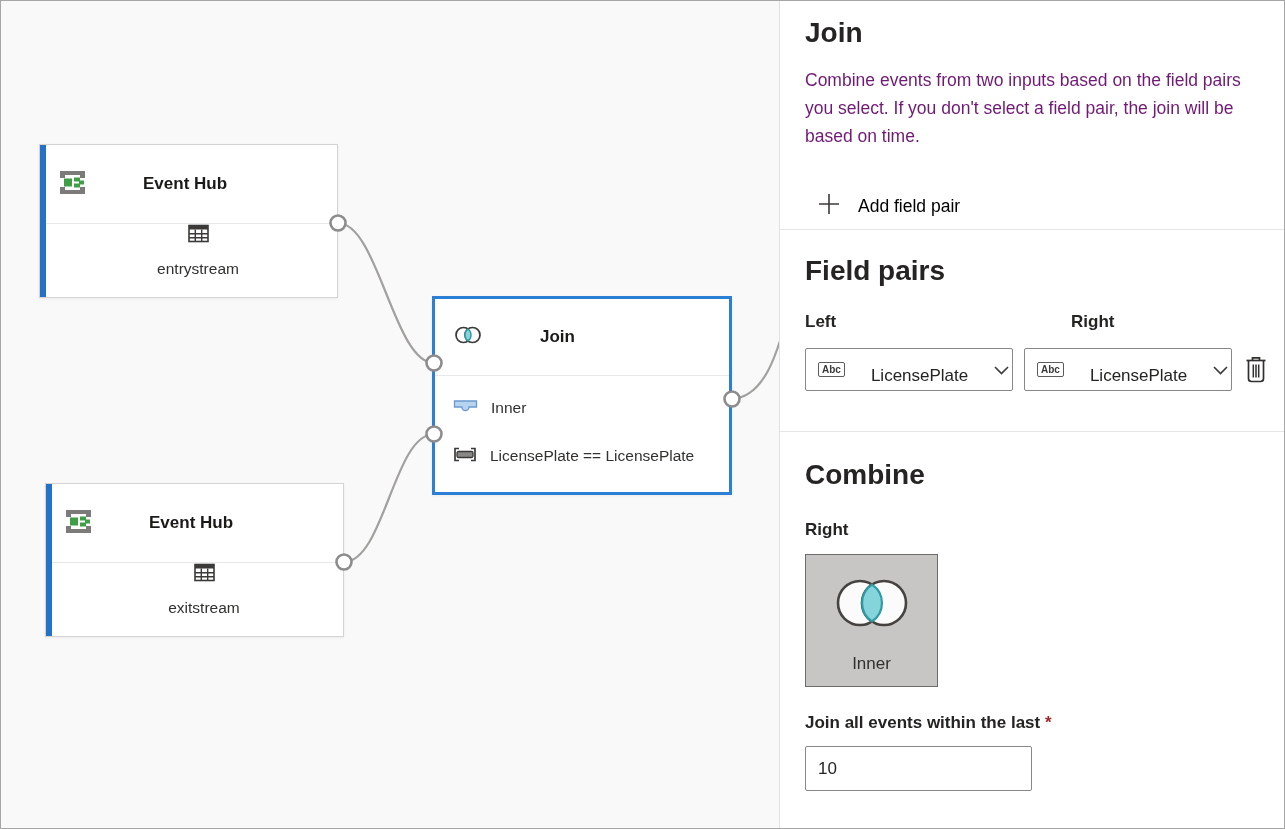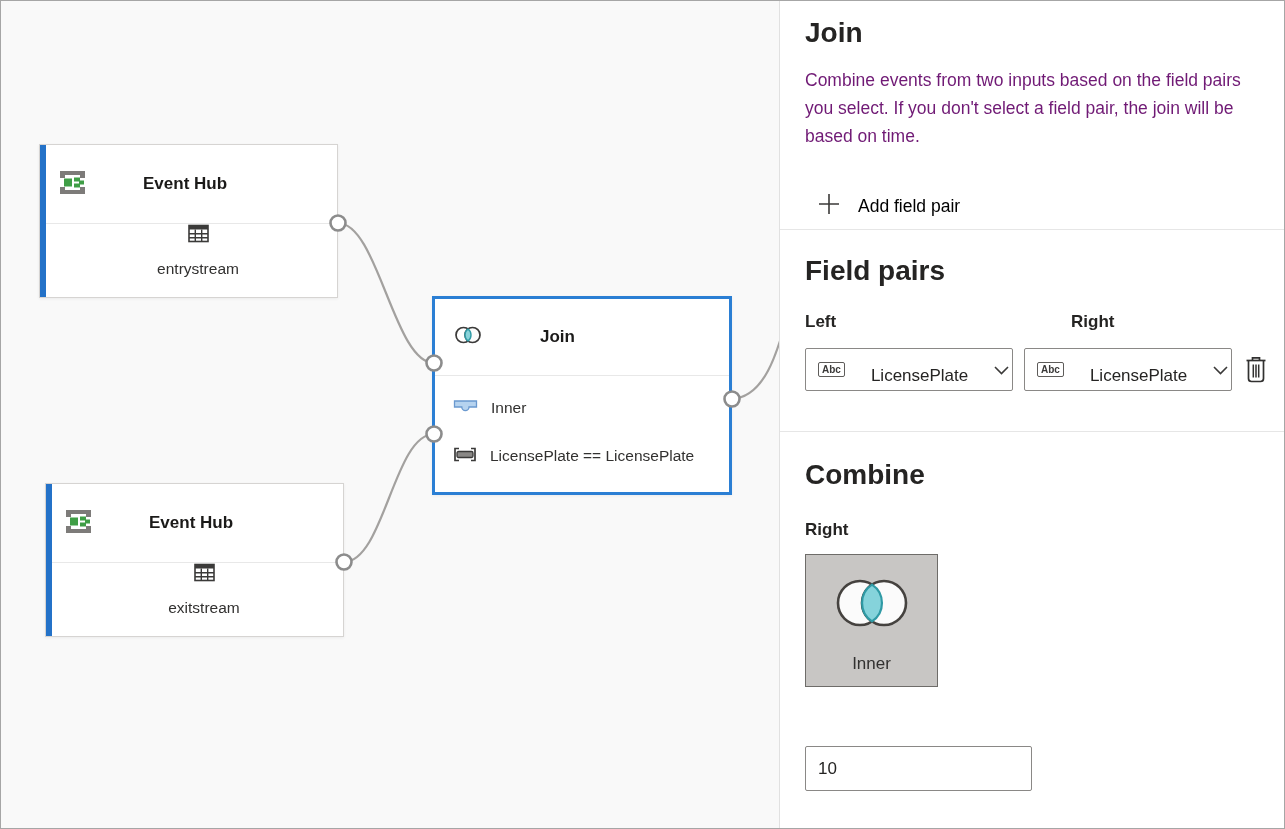--- a/index.html
+++ b/index.html
@@ -275,18 +275,22 @@
         <svg width="94" height="70" viewBox="0 0 94 70">
           <circle cx="35" cy="33" r="22" fill="#fbfbfb" stroke="#45423f" stroke-width="2.6"></circle>
           <circle cx="59" cy="33" r="22" fill="#fbfbfb" stroke="#45423f" stroke-width="2.6"></circle>
           <path d="M47,14.6 A22,22 0 0 1 47,51.4 A22,22 0 0 1 47,14.6 Z" fill="#85d3db" stroke="#2f9aa5" stroke-width="2.2"></path>
         </svg>
       </span>
       <span class="type-label">Inner</span>
     </div>
 
 
+    <div class="window-label">
+      <span>Join all events within the last</span>
+      <span class="req">*</span>
+    </div>
 
     <input class="num-input" type="text" value="10" style="">
 
 
   </div>
 </div>
 
 </body></html>

